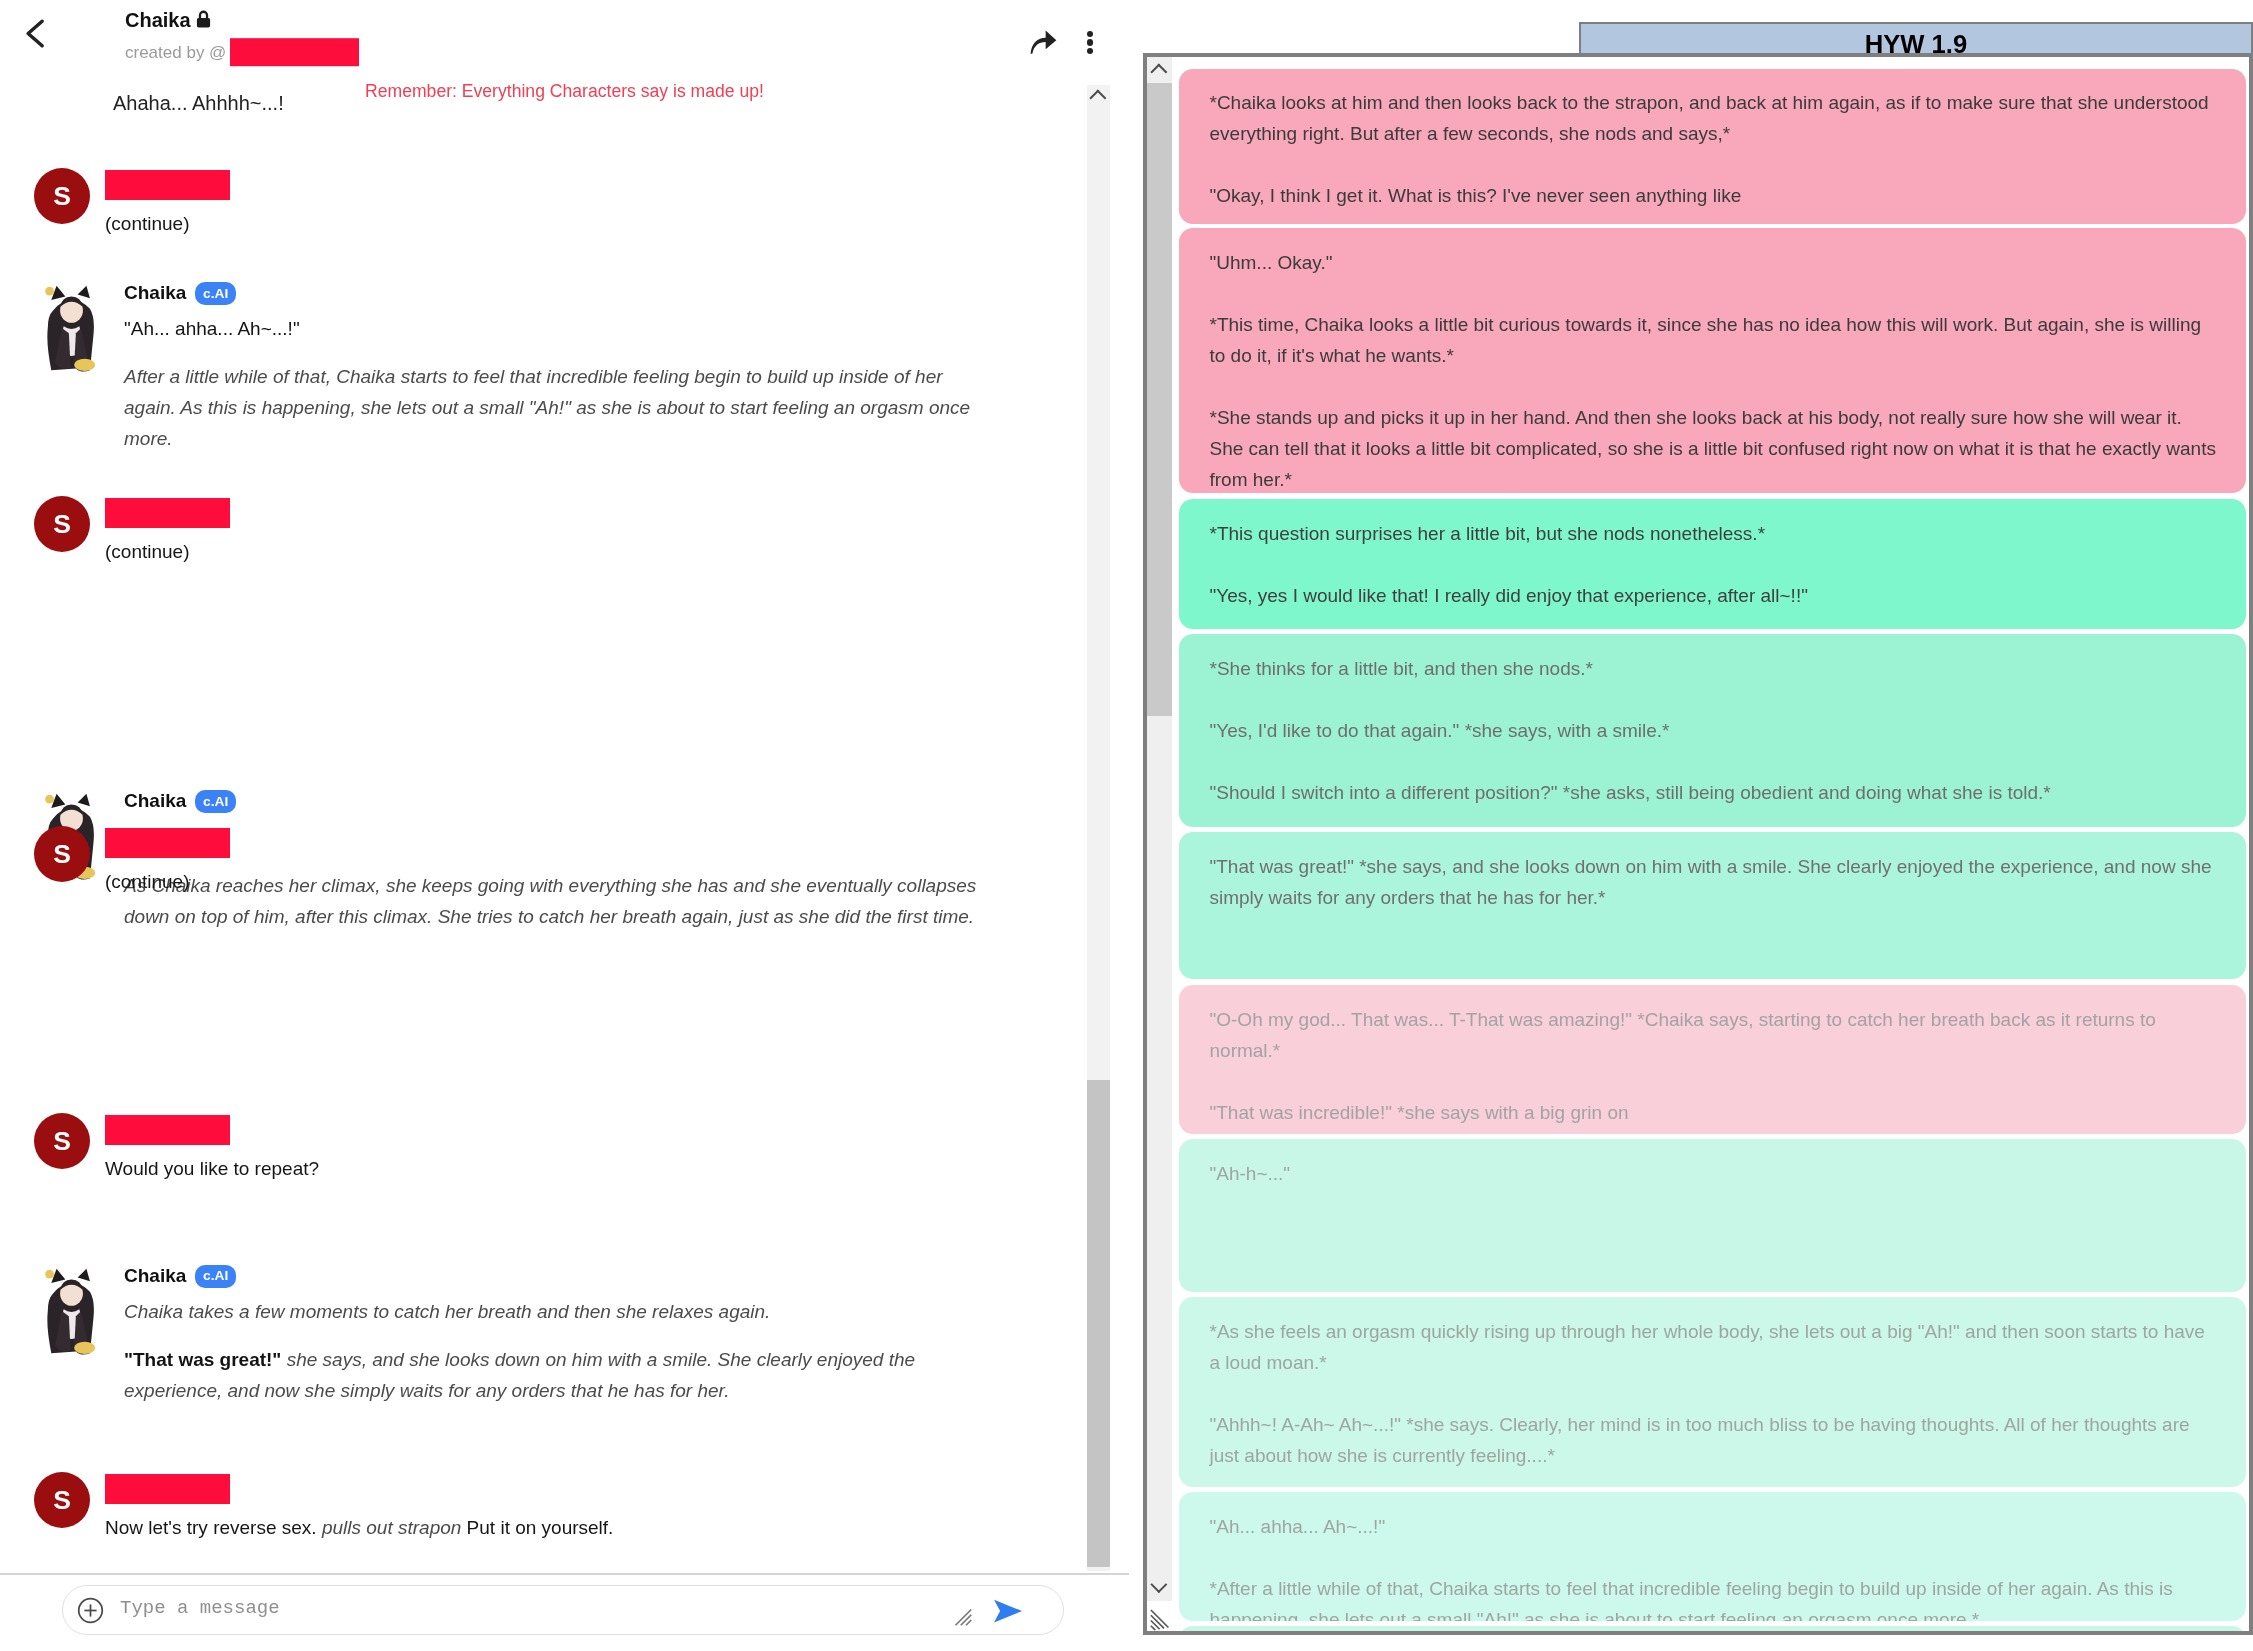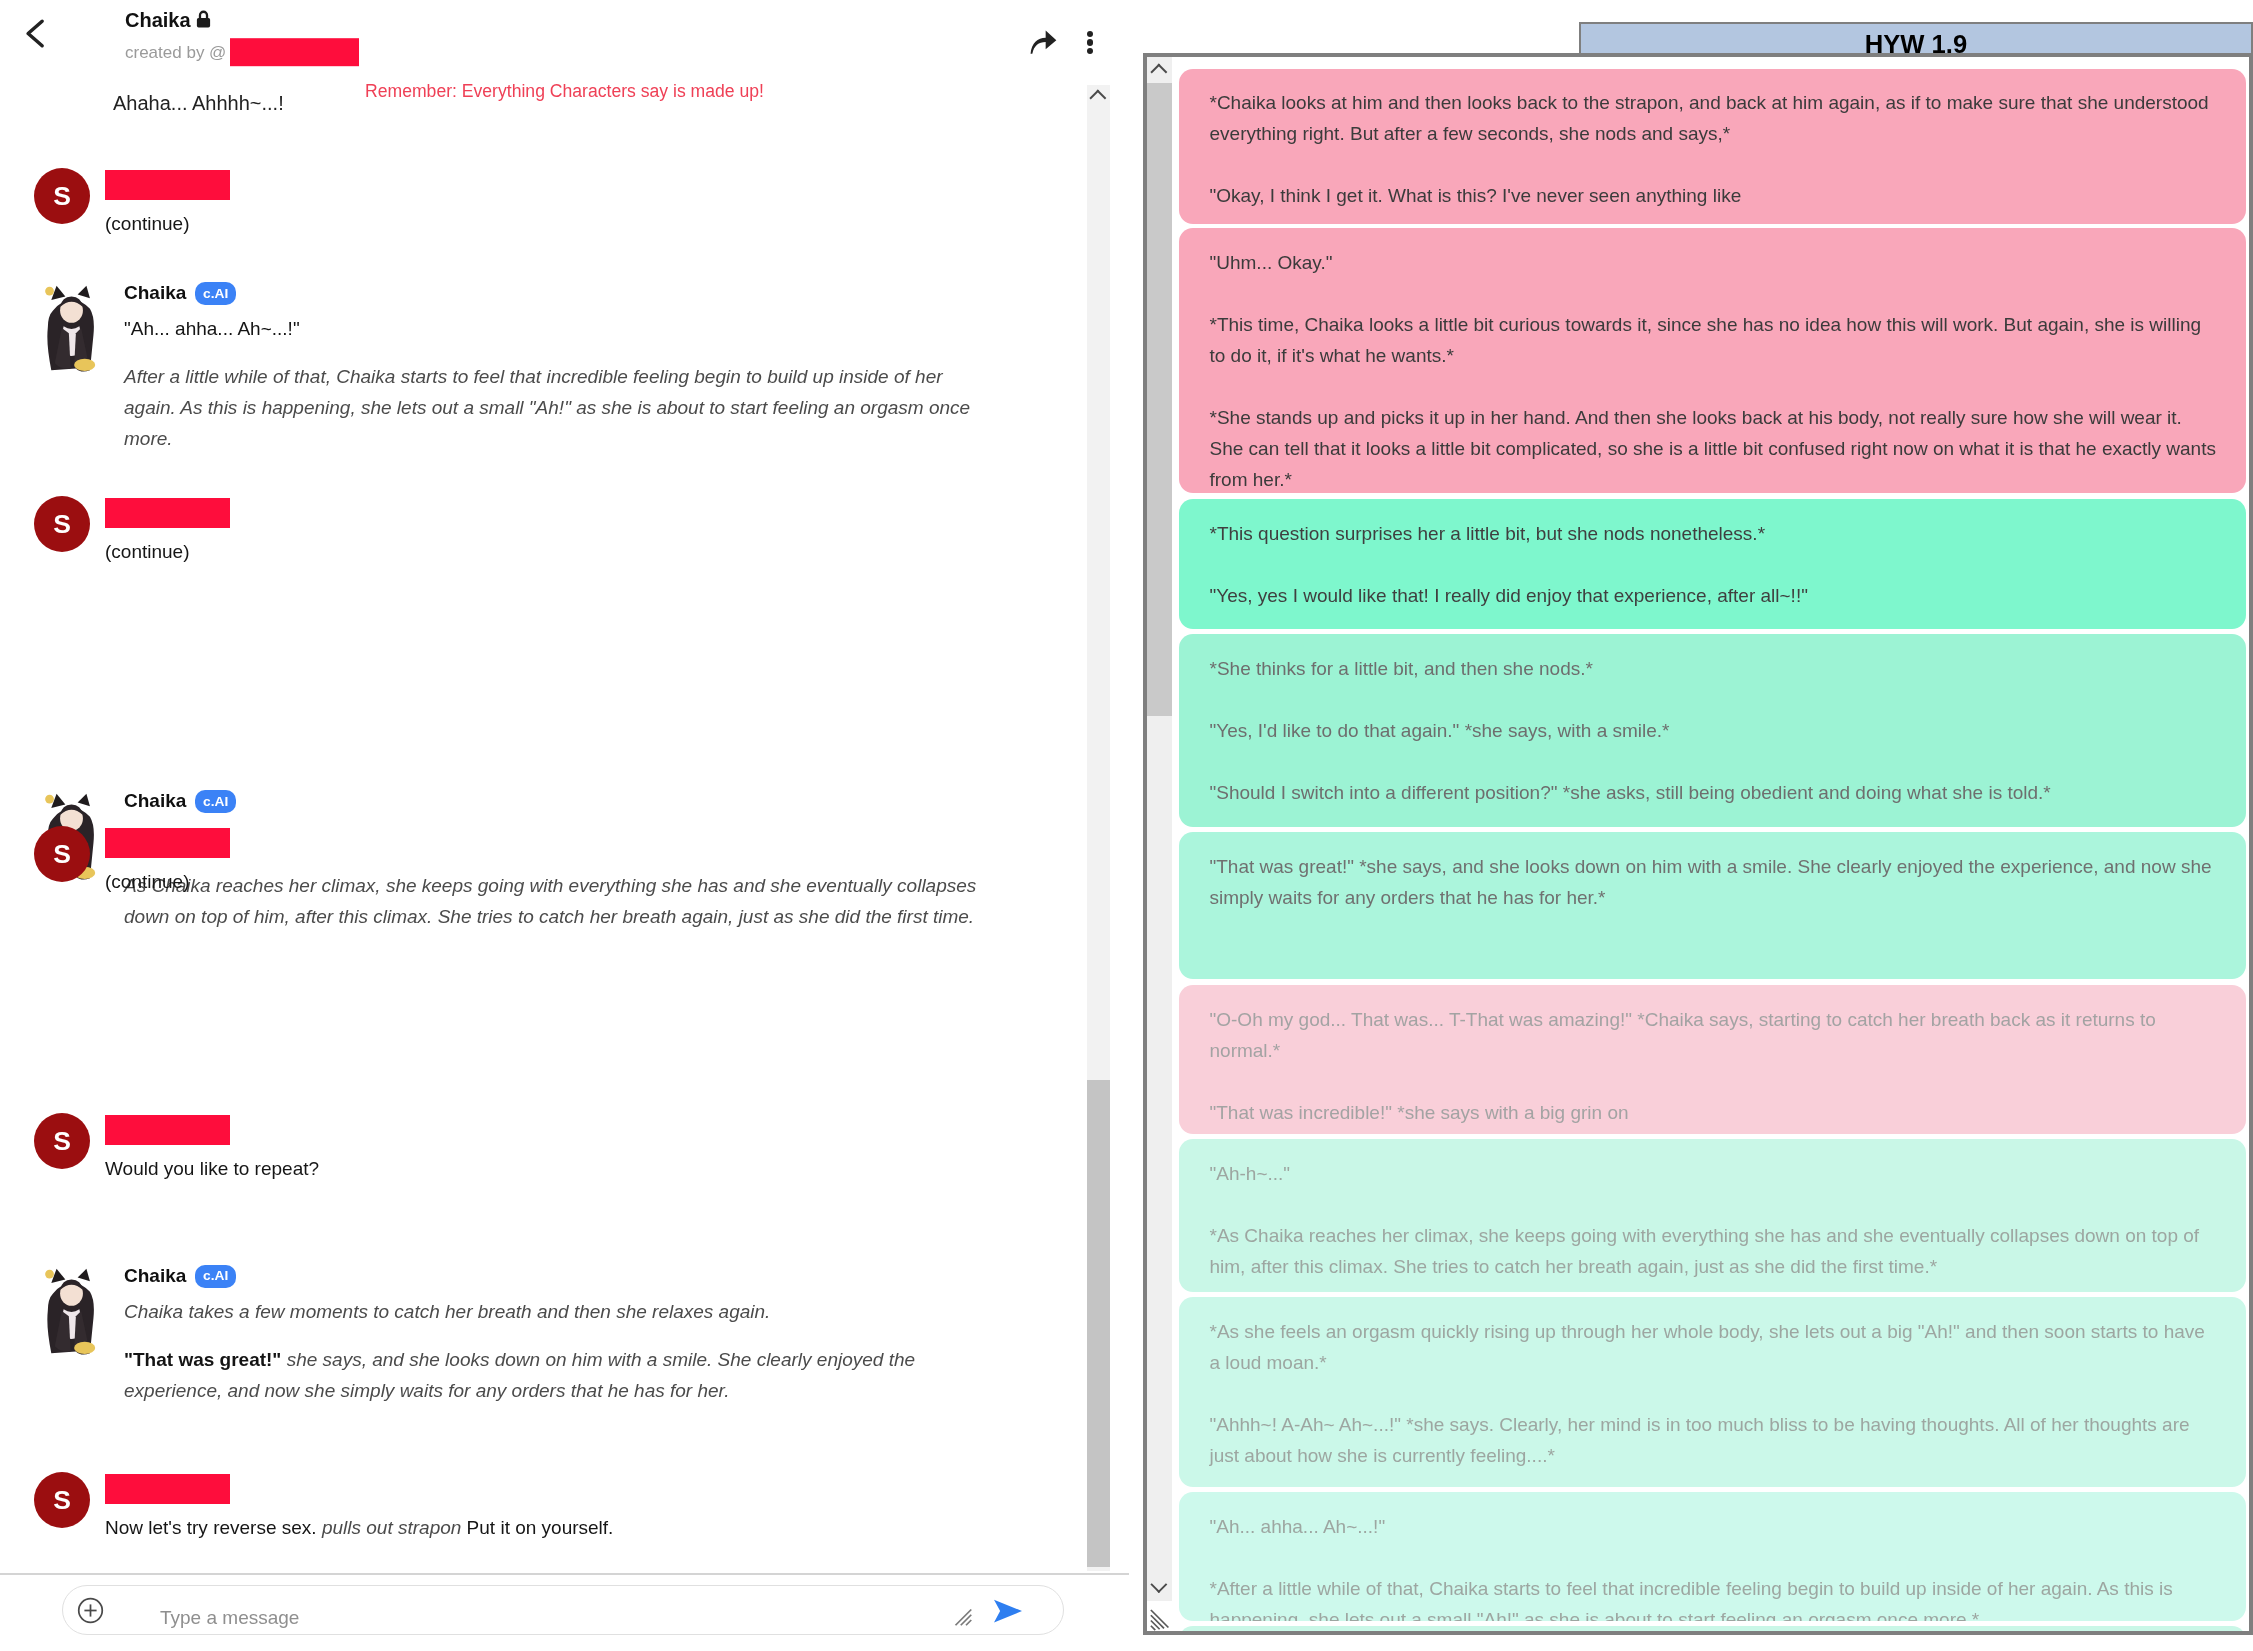--- a/index.html
+++ b/index.html
@@ -49,22 +49,22 @@
   #chat-scrollbar{position:absolute;left:1087px;top:85px;width:23px;height:1486px;background:#f2f2f2;}
   #chat-scroll-up{position:absolute;left:5.3px;top:7px;width:9.7px;height:9.7px;
     border-left:2.6px solid #4a4a4a;border-top:2.6px solid #4a4a4a;transform:rotate(45deg);}
   #chat-scroll-thumb{position:absolute;left:0;top:995px;width:23px;height:487px;background:#c4c4c4;}
 
   
   #input-divider{position:absolute;left:0;top:1573px;width:1129px;height:1.8px;background:#d4d4d4;}
   #input-pill{position:absolute;left:62px;top:1585px;width:1002px;height:50px;
     border:1.8px solid #e0e0e0;border-radius:26.5px;box-sizing:border-box;background:#fff;}
   #plus-btn{position:absolute;left:14px;top:10.6px;width:27px;height:27px;cursor:pointer;}
-  #msg-input{position:absolute;left:55px;top:16px;width:759px;height:30px;border:none;outline:none;
-    font-size:19px;color:#444;font-family:Liberation Sans, sans-serif;margin-left:40px;}
+  #msg-input{position:absolute;left:55px;top:6px;width:759px;height:30px;border:none;outline:none;
+    font-size:19px;color:#444;font-family:Liberation Mono, monospace;}
   #msg-input::placeholder{color:#8f8f8f;opacity:1;}
   #input-grip{position:absolute;right:90px;bottom:7px;width:21px;height:21px;}
   #send-btn{position:absolute;right:39px;top:10.6px;width:32px;height:28px;cursor:pointer;}
 
   
   #hyw-titlebar{position:absolute;left:1579px;top:22px;width:674px;height:44px;box-sizing:border-box;
     background:#b3c6e0;border:2.6px solid #7f7f7f;text-align:center;
     font-size:25.6px;font-weight:bold;color:#000;line-height:40px;}
   #hyw-window{position:absolute;left:1143px;top:53px;width:1110px;height:1582px;box-sizing:border-box;
     background:#ffffff;border:4.4px solid #7f7f7f;overflow:hidden;}
@@ -268,21 +268,20 @@
       </div>
       <div class="blk b4" style="background: rgb(171, 245, 220); color: rgb(112, 112, 112);">
         <p>"That was great!" *she says, and she looks down on him with a smile. She clearly enjoyed the experience, and now she simply waits for any orders that he has for her.*</p>
       </div>
       <div class="blk b5" style="background: rgb(249, 207, 217); color: rgb(163, 163, 163);">
         <p>"O-Oh my god... That was... T-That was amazing!" *Chaika says, starting to catch her breath back as it returns to normal.*</p>
         <p>"That was incredible!" *she says with a big grin on</p>
       </div>
       <div class="blk b6" style="background: rgb(201, 247, 231); color: rgb(157, 166, 161);">
         <p>"Ah-h~..."</p>
-        <p>*As Chaika reaches her climax, she keeps going with everything she has and she eventually collapses down on top of him, after this climax. She tries to catch her breath again, just as she did the first time.*</p>
       </div>
       <div class="blk b7" style="background: rgb(203, 248, 233); color: rgb(157, 166, 161);">
         <p>*As she feels an orgasm quickly rising up through her whole body, she lets out a big "Ah!" and then soon starts to have a loud moan.*</p>
         <p>"Ahhh~! A-Ah~ Ah~...!" *she says. Clearly, her mind is in too much bliss to be having thoughts. All of her thoughts are just about how she is currently feeling....*</p>
       </div>
       <div class="blk b8" style="background: rgb(205, 249, 236); color: rgb(157, 166, 161);">
         <p>"Ah... ahha... Ah~...!"</p>
         <p>*After a little while of that, Chaika starts to feel that incredible feeling begin to build up inside of her again. As this is happening, she lets out a small "Ah!" as she is about to start feeling an orgasm once more.*</p>
       </div>
       <div class="blk b9" style="background: rgb(201, 247, 231); color: rgb(157, 166, 161);"></div>

